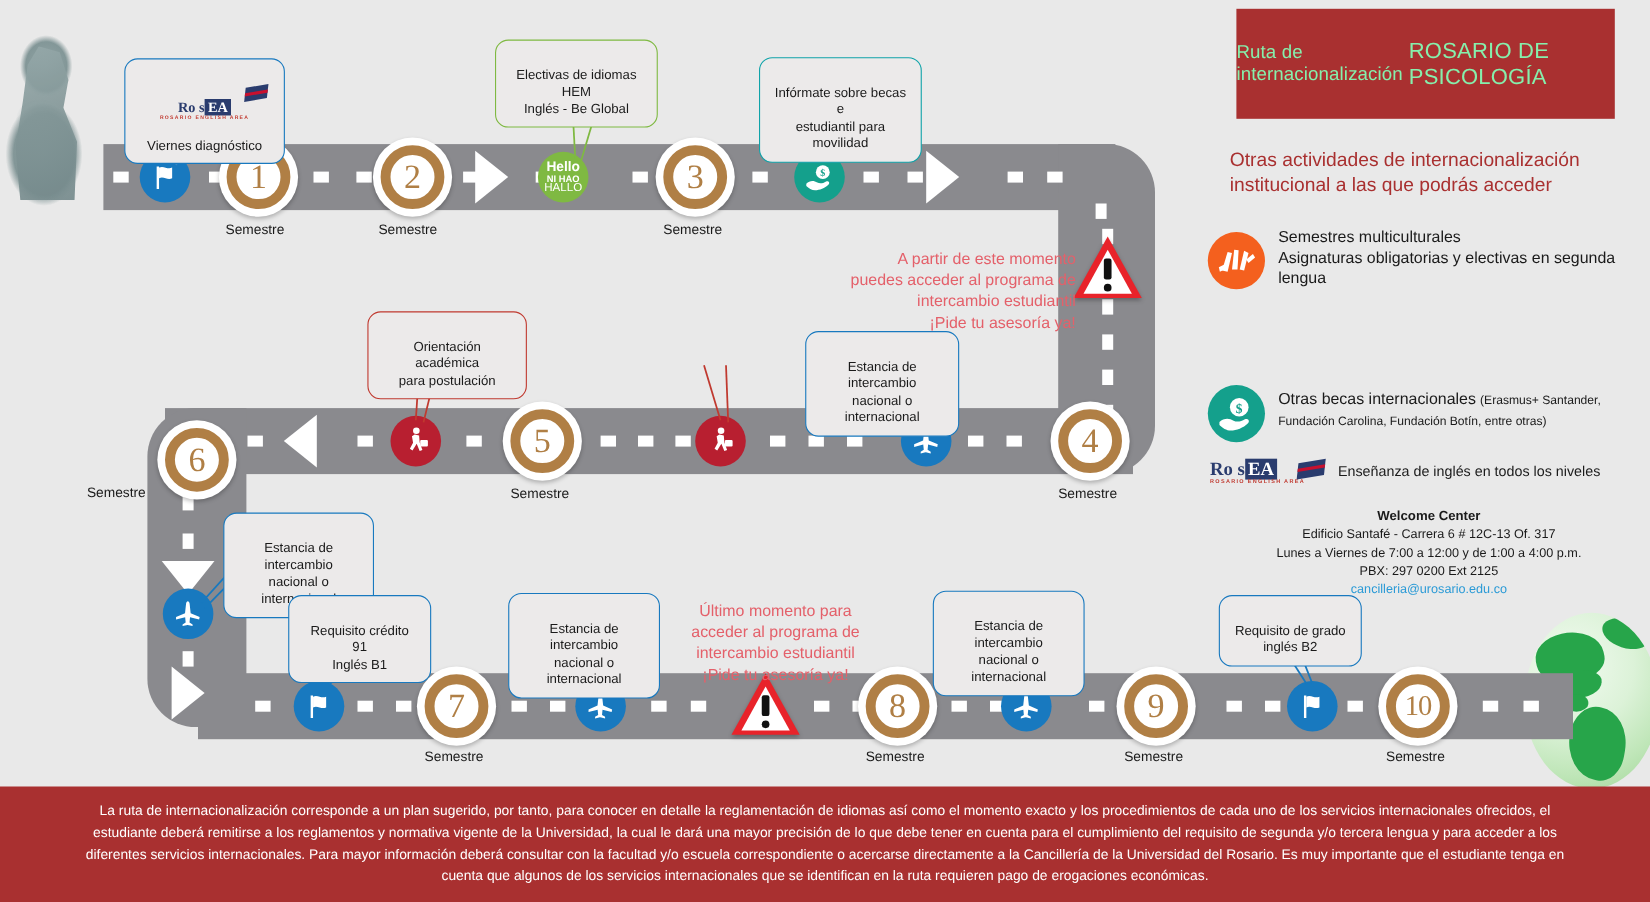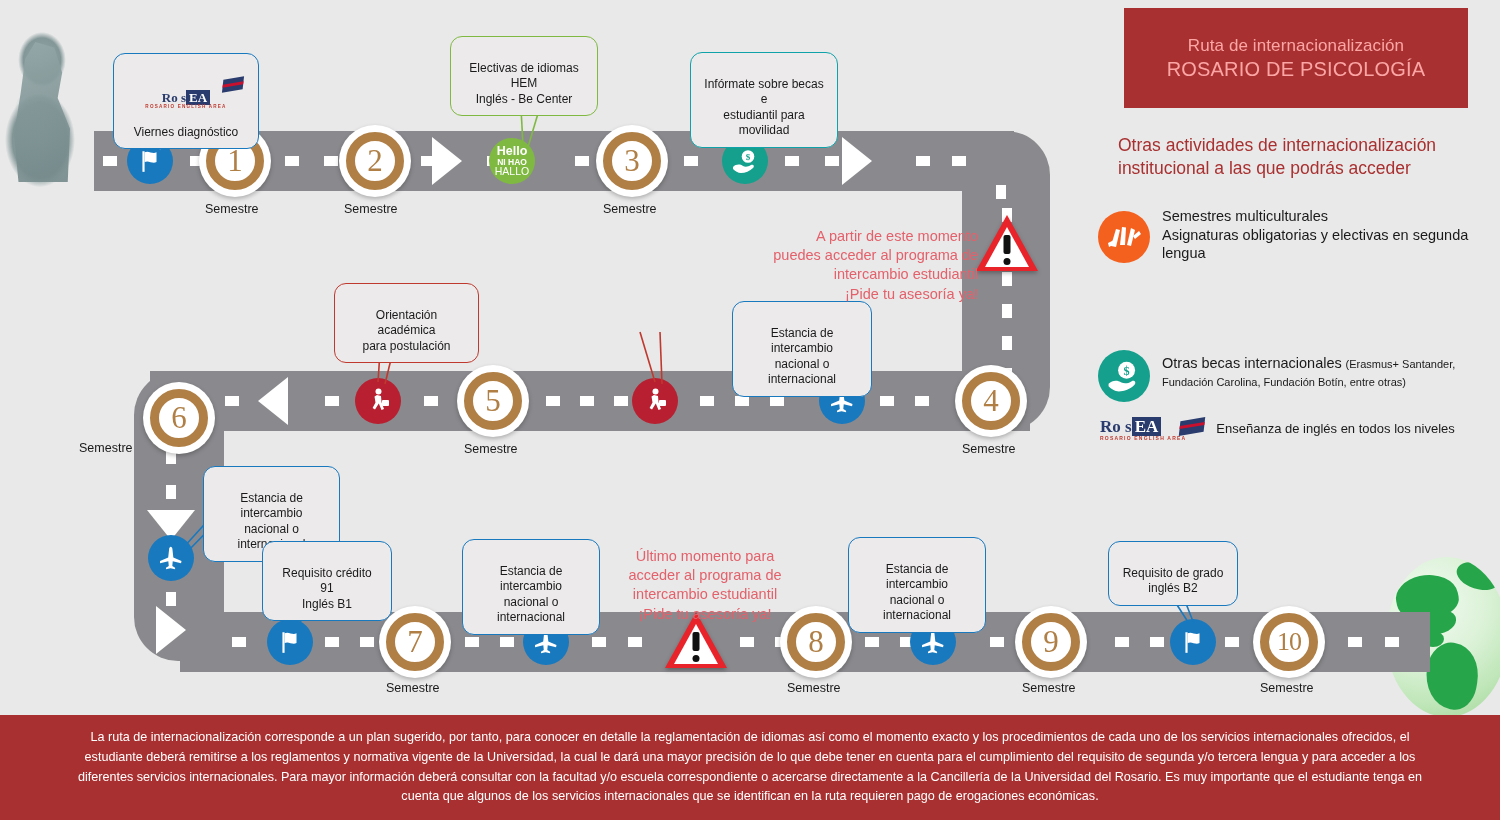--- a/index.html
+++ b/index.html
@@ -38,21 +38,21 @@
   .globe .l1{ left:10px; top:18px; width:62px; height:44px; border-radius:50% 60% 40% 50%; transform:rotate(-12deg);}
   .globe .l2{ left:24px; top:52px; width:46px; height:26px; border-radius:50% 40% 60% 45%;}
   .globe .l3{ left:36px; top:74px; width:22px; height:16px; border-radius:50%;}
   .globe .l4{ left:40px; top:86px; width:52px; height:66px; border-radius:44% 56% 40% 60%; transform:rotate(10deg);}
   .globe .l5{ left:70px; top:6px; width:44px; height:26px; border-radius:50%; transform:rotate(18deg);}
   .globe .l6{ left:4px; top:62px; width:16px; height:12px; border-radius:50%;}
 
   
   .title-box{
     position:absolute; left:1124px; top:8px; width:344px; height:100px;
-    background:#a93030; color:#fca5a5; display:flex; flex-direction:column;
+    background:#a93030; color:#86efac; display:flex; flex-direction:row;
     align-items:center; justify-content:center;
   }
   .title-box .t1{ font-size:17px; font-weight:400; letter-spacing:.1px; }
   .title-box .t2{ font-size:20px; font-weight:400; letter-spacing:.2px; margin-top:2px;}
 
   .panel-sub{
     position:absolute; left:1118px; top:134px; width:370px;
     color:#a93030; font-size:17.5px; line-height:1.32;
   }
 
@@ -441,21 +441,21 @@
   <div class="bubble" style="left:113px; top:53px; width:146px;">
     <div class="rosea" style="font-size:13px; line-height:1; margin-bottom:2px;">
       <span class="ro">Ro s</span><span class="ea">EA</span><span class="flagm" style="right:-16px; top:0;"></span>
       <span class="sub">ROSARIO ENGLISH AREA</span>
     </div>
     <span>Viernes diagnóstico</span>
   </div>
 
   <div class="bubble green" style="left:450px; top:36px; width:148px;">
     <span>Electivas de idiomas HEM
-Inglés - Be Center</span>
+Inglés - Be Global</span>
   </div>
 
   <div class="bubble teal" style="left:690px; top:52px; width:148px;">
     <span>Infórmate sobre becas e
 estudiantil para movilidad</span>
   </div>
 
   <div class="bubble red" style="left:334px; top:283px; width:145px;">
     <span>Orientación académica
 para postulación</span>
@@ -549,18 +549,25 @@
   </div>
 
   <div class="svc" style="left:1100px; top:418px; width:390px; align-items:center;">
     <div class="rosea" style="font-size:17px; line-height:1;">
       <span class="ro">Ro s</span><span class="ea">EA</span><span class="flagm" style="right:-18px; top:1px; width:24px; height:15px;"></span>
       <span class="sub" style="font-size:5px;">ROSARIO ENGLISH AREA</span>
     </div>
     <div class="txt" style="margin-left:30px; font-size:13px;">Enseñanza de inglés en todos los niveles</div>
   </div>
 
+  <div class="welcome">
+    <div class="wc-title">Welcome Center</div>
+    <div>Edificio Santafé - Carrera 6 # 12C-13 Of. 317</div>
+    <div>Lunes a Viernes de 7:00 a 12:00 y de 1:00 a 4:00 p.m.</div>
+    <div>PBX: 297 0200 Ext 2125</div>
+    <div class="mail">cancilleria@urosario.edu.co</div>
+  </div>
 
   <div class="footer">
     <div class="ftxt">La ruta de internacionalización corresponde a un plan sugerido, por tanto, para conocer en detalle la reglamentación de idiomas así como el momento exacto y los procedimientos de cada uno de los servicios internacionales ofrecidos, el estudiante deberá remitirse a los reglamentos y normativa vigente de la Universidad, la cual le dará una mayor precisión de lo que debe tener en cuenta  para el cumplimiento del requisito de segunda y/o tercera lengua y para acceder a los diferentes servicios internacionales.  Para mayor información deberá consultar con la facultad y/o escuela correspondiente o acercarse directamente a la Cancillería de la Universidad del Rosario.  Es muy importante que el estudiante tenga en cuenta que algunos de los servicios internacionales que se identifican en la ruta requieren pago de erogaciones económicas.</div>
   </div>
 
 </div>
 
 </body></html>

